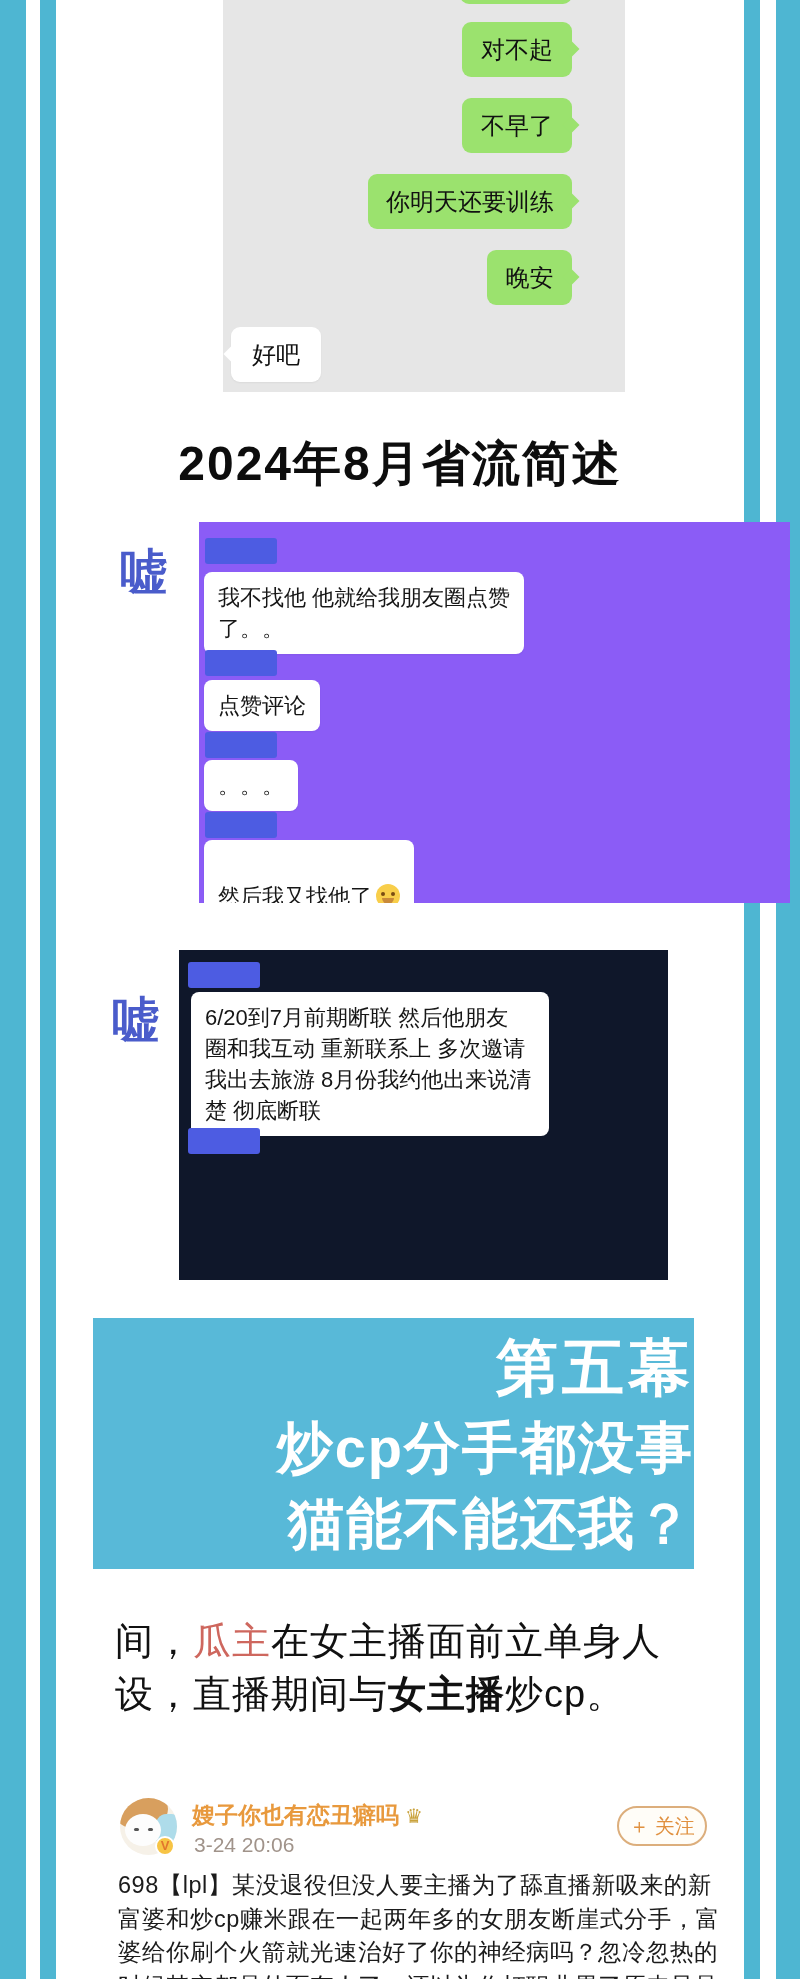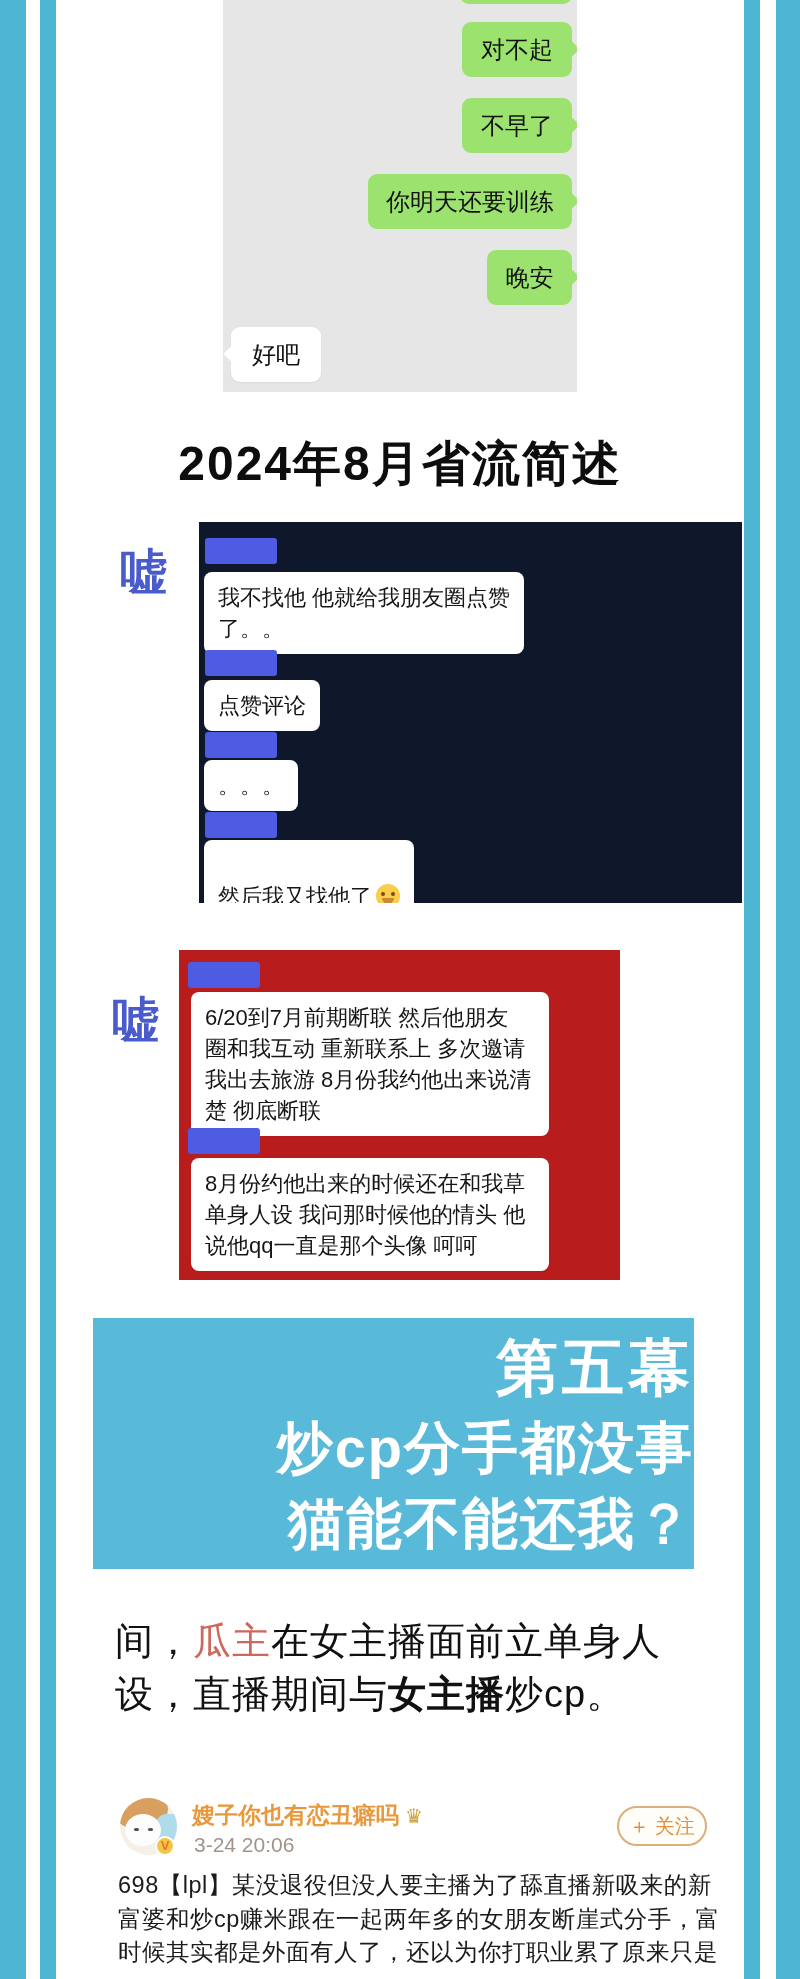--- a/index.html
+++ b/index.html
@@ -7,24 +7,24 @@
   .page{position:relative;width:800px;height:1979px;overflow:hidden;background:#ffffff;}
 
   
   .edge{position:absolute;top:0;height:1979px;background:#4eb6d2;}
   .edge.outer-left{left:0;width:26px;}
   .edge.inner-left{left:40px;width:16px;}
   .edge.inner-right{left:744px;width:16px;}
   .edge.outer-right{left:776px;width:24px;}
 
   
-  .chat{position:absolute;overflow:hidden;}
+  .chat{position:absolute;overflow:hidden;padding-left:48px;}
   .chat.c1{left:223px;top:0;width:354px;height:392px;background:#e6e6e6;}
-  .chat.c2{left:199px;top:522px;width:543px;height:381px;background:#0f172a;}
-  .chat.c3{left:179px;top:950px;width:441px;height:330px;background:#b91c1c;}
+  .chat.c2{left:199px;top:522px;width:543px;height:381px;background:#8b5cf6;}
+  .chat.c3{left:179px;top:950px;width:441px;height:330px;background:#0f172a;}
 
   .bubble{position:absolute;box-sizing:border-box;border-radius:9px;font-size:24px;color:#111;
           display:flex;align-items:center;justify-content:center;white-space:nowrap;}
   .bubble.green{background:#9be26e;}
   .bubble.white{background:#ffffff;box-shadow:0 1px 2px rgba(0,0,0,0.05);}
   .tail{position:absolute;width:12px;height:12px;transform:rotate(45deg);}
   .tail.right{right:-5px;top:21px;background:#9be26e;}
   .tail.left{left:-5px;top:21px;background:#ffffff;}
 
   .wbubble{position:absolute;box-sizing:border-box;border-radius:8px;background:#ffffff;
@@ -129,23 +129,20 @@
 
   <div class="shh" style="left:112px;top:988px;">嘘</div>
 
   <div class="chat c3">
     <div class="censor" style="left:9px;top:12px;"></div>
     <div class="wbubble" style="left:12px;top:42px;width:358px;">6/20到7月前期断联 然后他朋友
 圈和我互动 重新联系上 多次邀请
 我出去旅游 8月份我约他出来说清
 楚 彻底断联</div>
     <div class="censor" style="left:9px;top:178px;"></div>
-    <div class="wbubble" style="left:12px;top:208px;width:358px;">8月份约他出来的时候还在和我草
-单身人设 我问那时候他的情头 他
-说他qq一直是那个头像 呵呵</div>
   </div>
 
   <div class="banner">
     <div class="l1">第五幕</div>
     <div class="l2">炒cp分手都没事</div>
     <div class="l3">猫能不能还我？</div>
   </div>
 
   <div class="para">
     <div><span>间，</span><span class="seg-red">瓜主</span><span>在女主播面前立单身人</span></div>
@@ -160,16 +157,17 @@
     <div class="eye e2"></div>
   </div>
   <div class="vbadge">V</div>
   <div class="uname"><span>嫂子你也有恋丑癖吗</span><span class="crown">♛</span></div>
   <div class="wtime">3-24 20:06</div>
   <div class="follow-btn">＋ 关注</div>
 
   <div class="post">
     <div>698【lpl】某没退役但没人要主播为了舔直播新吸来的新</div>
     <div>富婆和炒cp赚米跟在一起两年多的女朋友断崖式分手，富</div>
+    <div>婆给你刷个火箭就光速治好了你的神经病吗？忽冷忽热的</div>
     <div>时候其实都是外面有人了，还以为你打职业累了原来只是</div>
   </div>
 
 </div>
 
 </body></html>

